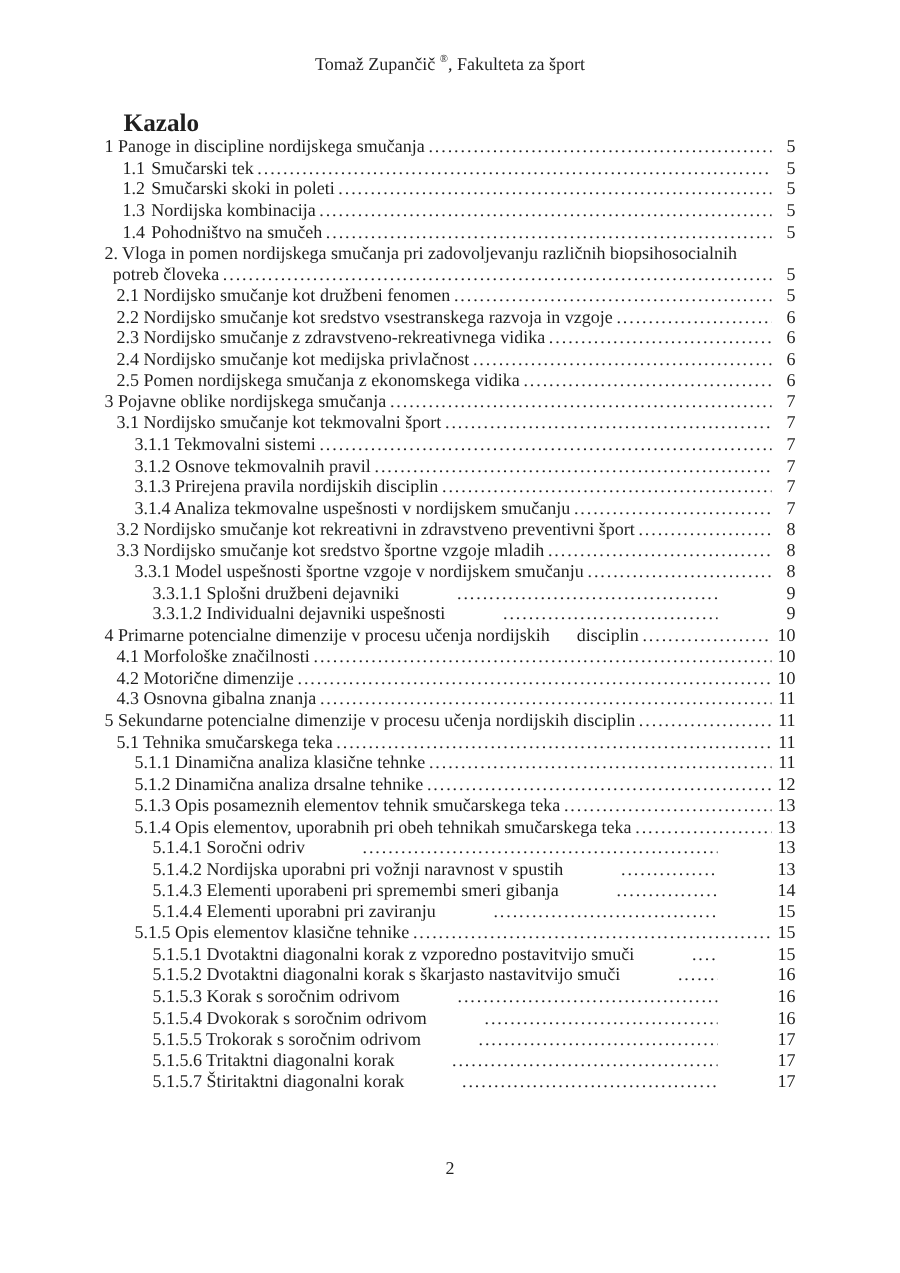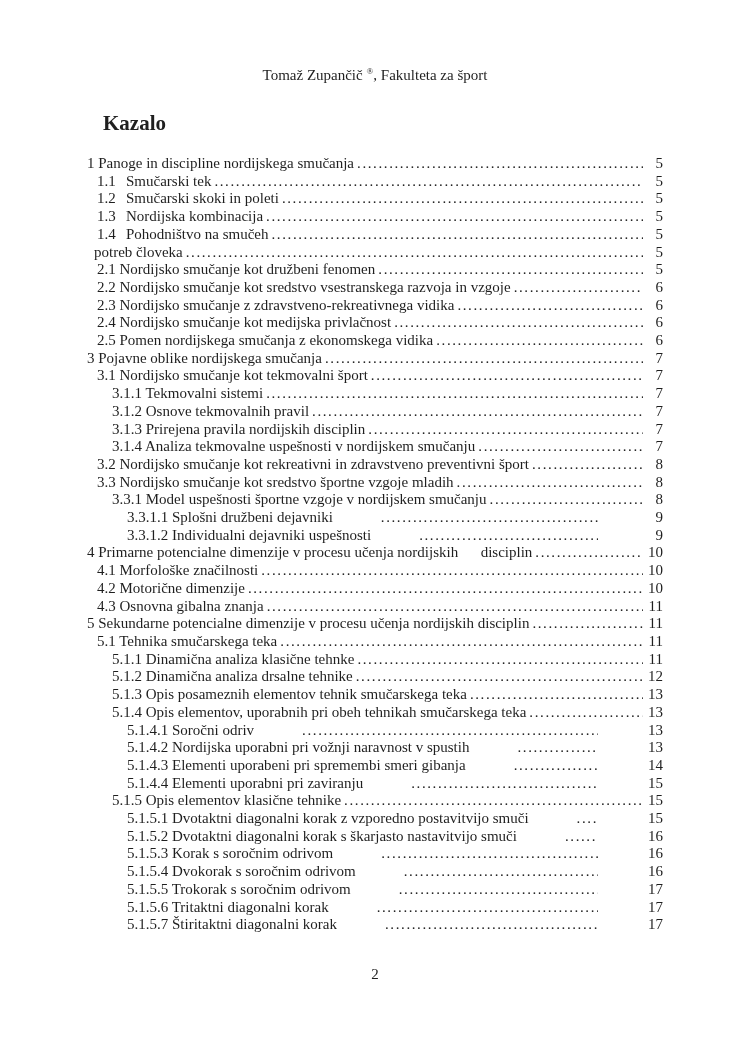--- a/index.html
+++ b/index.html
@@ -16,51 +16,50 @@
     overflow: hidden;
   }
   .page {
     padding: 0 87px;
   }
   .doc-header {
     padding-top: 45px;
     text-align: center;
     font-size: 15px;
     line-height: 18px;
-    margin-top: 21px;
   }
   .doc-header sup {
     font-size: 9px;
     vertical-align: super;
     line-height: 0;
   }
   .doc-title {
     margin: 27px 0 0 16px;
     font-size: 21px;
     font-weight: bold;
     line-height: 25px;
   }
   .toc {
-    margin-top: 19px;
     font-family: Liberation Serif, serif;
   }
   .row {
     display: flex;
     align-items: baseline;
     line-height: 17.7px;
     font-size: 15px;
   }
   .row .txt {
     flex: 0 0 auto;
     white-space: pre;
   }
   .row .num {
     flex: 0 0 auto;
     display: inline-block;
     width: 29px;
+    text-align: center;
   }
   .leader {
     flex: 1 1 auto;
     overflow: hidden;
     white-space: nowrap;
     margin-left: 3px;
     min-width: 8px;
   }
   .leader::after {
     content: "................................................................................................................................................................................................................................................";
@@ -118,20 +117,23 @@
         <span class="txt">Nordijska kombinacija</span>
         <span class="leader"></span>
         <span class="pg">5</span>
       </div>
       <div class="row lvl1">
         <span class="num">1.4</span>
         <span class="txt">Pohodništvo na smučeh</span>
         <span class="leader"></span>
         <span class="pg">5</span>
       </div>
+      <div class="row lvl0">
+        <span class="txt">2. Vloga in pomen nordijskega smučanja pri zadovoljevanju različnih biopsihosocialnih</span>
+      </div>
       <div class="row lvlw">
         <span class="txt">potreb človeka</span>
         <span class="leader"></span>
         <span class="pg">5</span>
       </div>
       <div class="row lvl1">
         <span class="txt">2.1 Nordijsko smučanje kot družbeni fenomen</span>
         <span class="leader"></span>
         <span class="pg">5</span>
       </div>

